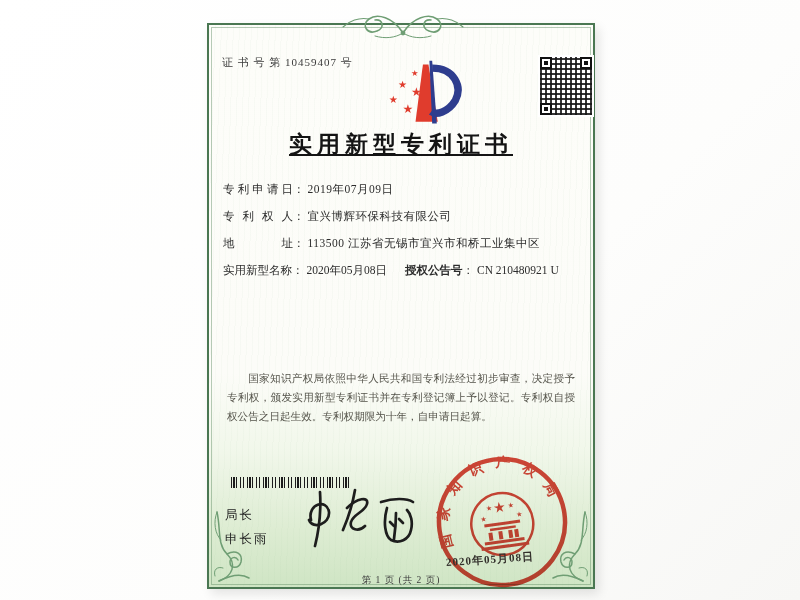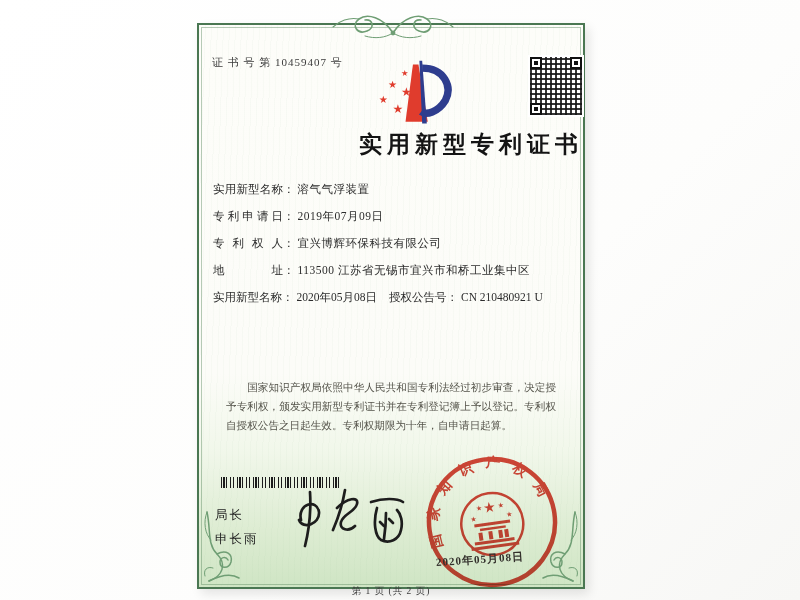--- a/index.html
+++ b/index.html
@@ -2,21 +2,21 @@
 <html><head>
 <meta charset="utf-8">
 <style>
   html,body{margin:0;padding:0;}
   body{
     width:800px;height:600px;position:relative;overflow:hidden;
     background:linear-gradient(135deg,#ffffff 0%,#fdfdfc 60%,#f7f7f5 100%);
     font-family:"Liberation Serif","DejaVu Serif",serif;
   }
   .certificate{
-    position:absolute;left:197px;top:23px;width:388px;height:566px;
+    position:absolute;left:207px;top:23px;width:388px;height:566px;
     background:
       repeating-linear-gradient(92deg, rgba(150,190,150,0.05) 0 1px, transparent 1px 6px),
       linear-gradient(to bottom,#fdfdf9 0%,#fcfcf8 62%,#f1f7ea 76%,#ddecd2 90%,#cfe5c4 100%);
     border:2px solid #4a7752;
     outline:1px solid rgba(95,140,100,0.45);
     outline-offset:-5px;
     box-shadow:4px 5px 10px rgba(0,0,0,0.10);
     box-sizing:border-box;
   }
   .cert-number{
@@ -31,37 +31,37 @@
   .qr-inner{
     position:relative;width:100%;height:100%;
     background-image:
       repeating-linear-gradient(0deg, rgba(20,20,20,0.85) 0 2px, transparent 2px 5px),
       repeating-linear-gradient(90deg, rgba(20,20,20,0.85) 0 2px, transparent 2px 5px);
   }
   .finder{position:absolute;width:12px;height:12px;border:2px solid #111;background:#fff;box-sizing:border-box;}
   .finder::after{content:"";position:absolute;left:2px;top:2px;width:4px;height:4px;background:#111;}
   .finder.tl{left:0;top:0}.finder.tr{right:0;top:0}.finder.bl{left:0;bottom:0}
   .title{
-    position:absolute;left:0;top:104px;width:100%;text-align:right;
-    font-size:23px;font-weight:bold;color:#141414;letter-spacing:5px;
+    position:absolute;left:0;top:104px;width:100%;text-align:center;
+    font-size:23px;font-weight:bold;color:#141414;letter-spacing:5px;text-decoration:underline;
   }
   .fields{
     position:absolute;left:14px;top:157px;right:14px;
     display:flex;flex-direction:column;gap:12px;
     font-size:11.5px;color:#2c2c2c;line-height:15px;
   }
   .flabel{display:inline-block;width:70px;text-align:justify;text-align-last:justify;vertical-align:top;}
   .fcolon{margin-right:3px;}
   .fvalue{letter-spacing:0.5px;}
-  .g2{margin-left:12px;}
+  .g2{margin-left:18px;font-weight:bold;}
   .body-text{
     position:absolute;left:15px;top:342px;right:15px;
     font-size:10.6px;line-height:1.78;color:#54534a;text-align:justify;
   }
-  .body-text p{margin:12px;text-indent:2em;}
+  .body-text p{margin:3px;text-indent:2em;}
   .barcode{
     position:absolute;left:22px;top:452px;width:118px;height:11px;
     background:repeating-linear-gradient(90deg,
       #1c1c1c 0 1px, transparent 1px 2px,
       #1c1c1c 2px 4px, transparent 4px 5px,
       #1c1c1c 5px 6px, transparent 6px 9px,
       #1c1c1c 9px 10px, transparent 10px 12px,
       #1c1c1c 12px 13px, transparent 13px 16px);
   }
   .chief{
@@ -70,21 +70,21 @@
     font-weight:normal;font-size:12.5px;color:#222;line-height:24px;letter-spacing:2px;
   }
   .signature{position:absolute;left:86px;top:460px;width:130px;height:68px;}
   .seal{position:absolute;left:224px;top:428px;width:138px;height:138px;transform:rotate(-8deg);opacity:0.93;mix-blend-mode:multiply;}
   .seal-date{
     position:absolute;left:237px;top:527px;
     font-size:11px;font-weight:bold;color:#33302c;letter-spacing:1px;transform:rotate(-4deg);
   }
   .footer-page{
     position:absolute;left:0;top:549px;width:100%;text-align:center;
-    font-size:9.5px;color:#3c3c3c;letter-spacing:1px;margin-top:11px;
+    font-size:9.5px;color:#3c3c3c;letter-spacing:1px;
   }
   .ornament-top{position:absolute;left:124px;top:-14px;width:140px;height:30px;}
   .ornament-corner{position:absolute;bottom:3px;width:42px;height:74px;}
   .ornament-corner.left{left:2px;}
   .ornament-corner.right{right:2px;transform:scaleX(-1);}
 </style>
 </head>
 <body>
 
 <div class="certificate">
@@ -136,23 +136,20 @@
     <div class="qr-inner">
       <div class="finder tl"></div>
       <div class="finder tr"></div>
       <div class="finder bl"></div>
     </div>
   </div>
 
   <div class="title">实用新型专利证书</div>
 
   <div class="fields">
-    <div class="frow">
-      <span class="flabel">实用新型名称</span><span class="fcolon">：</span><span class="fvalue">溶气气浮装置</span>
-    </div>
     <div class="frow">
       <span class="flabel">专利申请日</span><span class="fcolon">：</span><span class="fvalue">2019年07月09日</span>
     </div>
     <div class="frow">
       <span class="flabel">专利权人</span><span class="fcolon">：</span><span class="fvalue">宜兴博辉环保科技有限公司</span>
     </div>
     <div class="frow">
       <span class="flabel">地址</span><span class="fcolon">：</span><span class="fvalue">113500 江苏省无锡市宜兴市和桥工业集中区</span>
     </div>
     <div class="frow">

